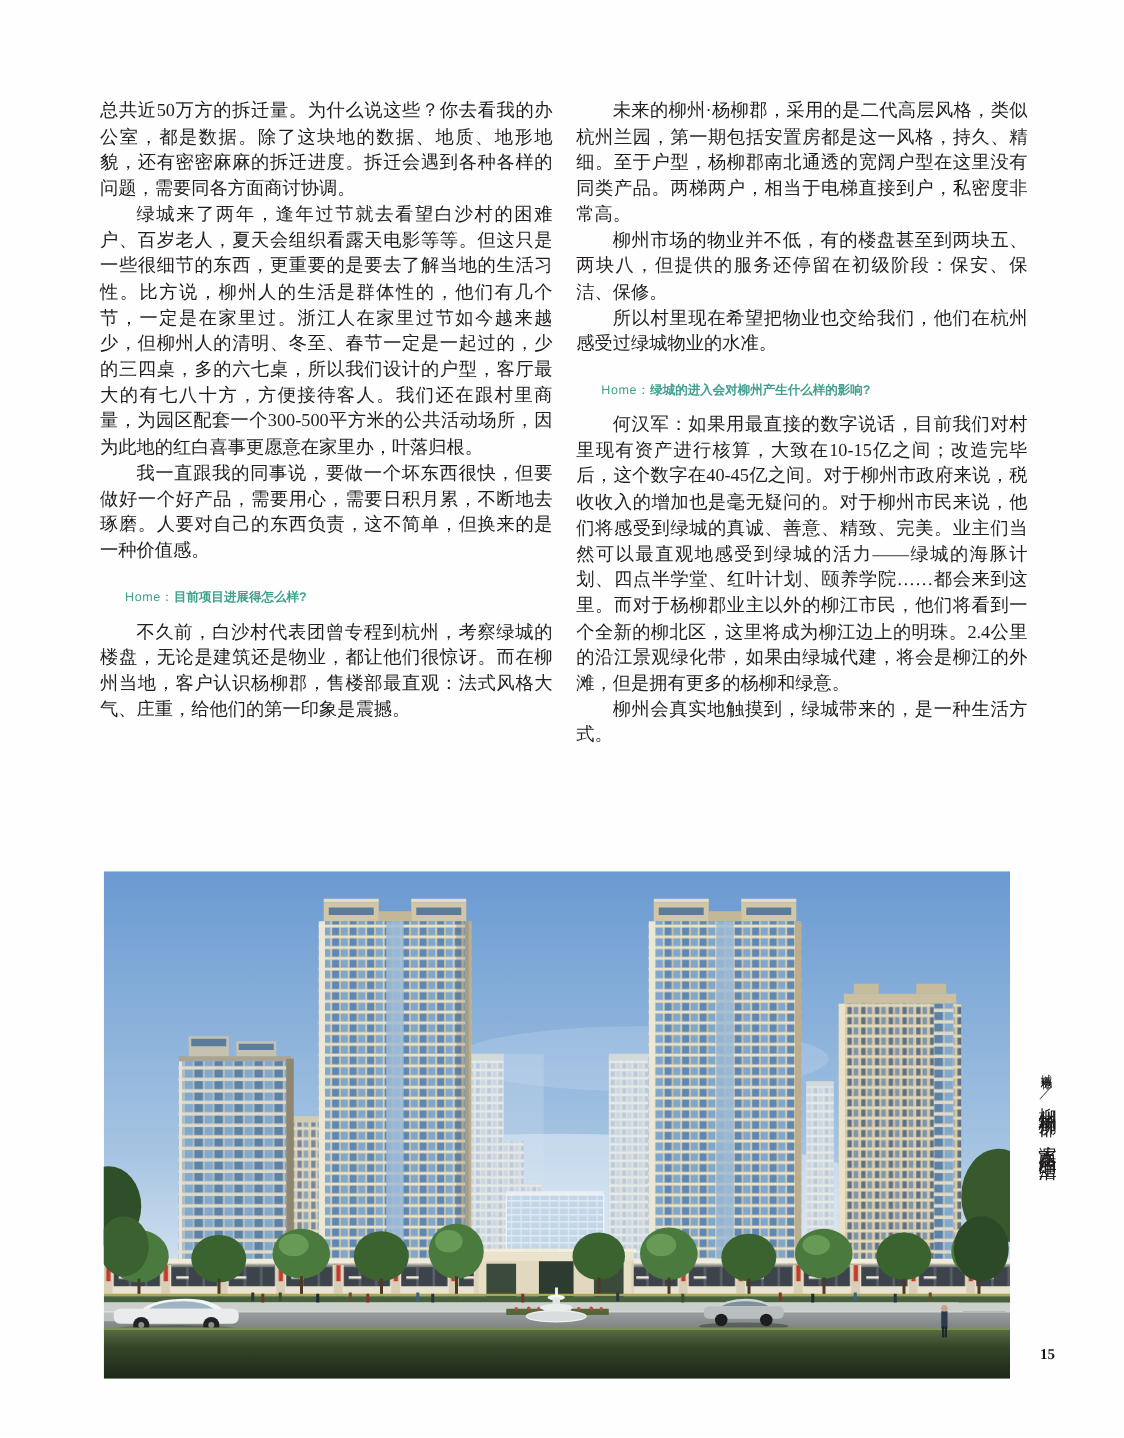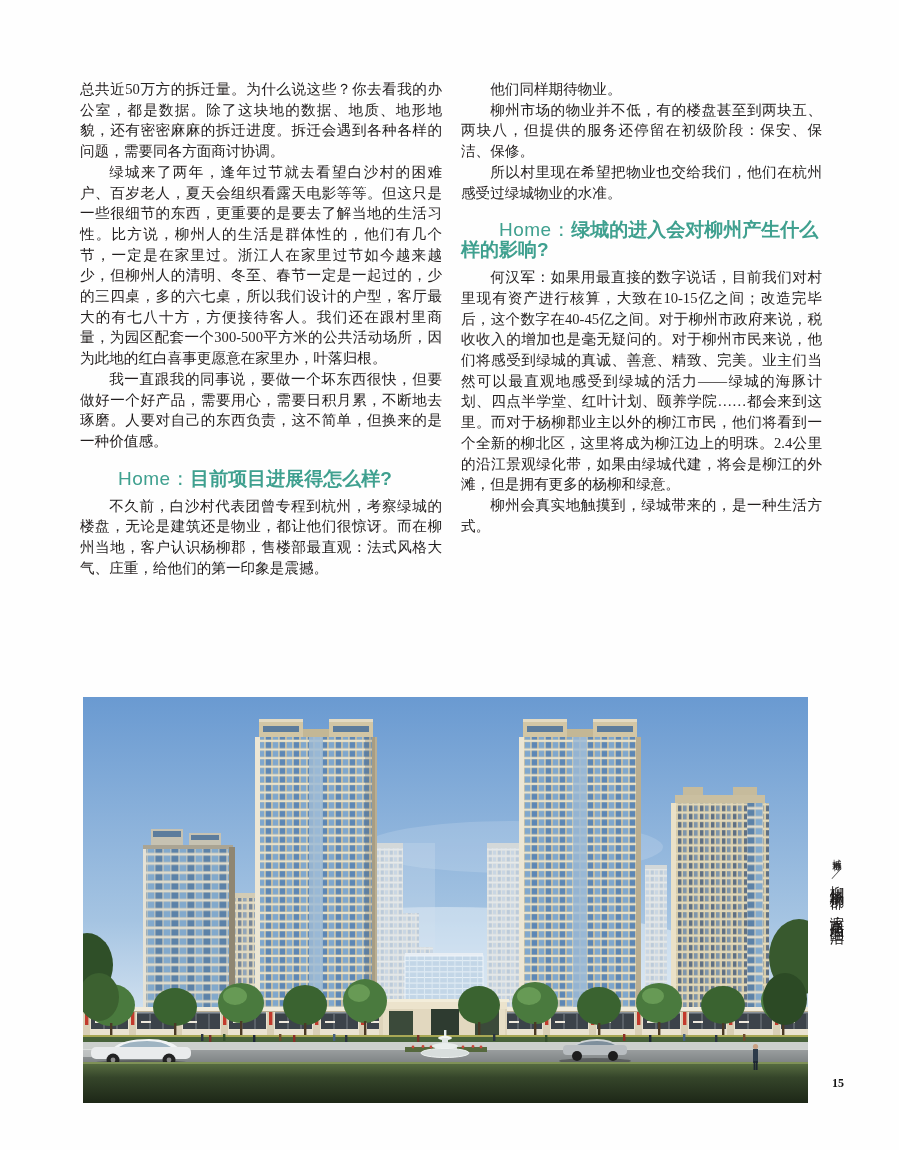--- a/index.html
+++ b/index.html
@@ -5,21 +5,21 @@
   html,body{margin:0;padding:0;background:#ffffff;}
   .page{position:relative;width:899px;height:1150px;background:#fefefe;overflow:hidden;
         font-family:"Liberation Serif","DejaVu Serif",serif;color:#211d1d;}
   .col{position:absolute;top:79px;}
   .col-left{left:80px;width:362px;}
   .col-right{left:461px;width:361px;}
   p.para{margin:0;font-size:14.6px;line-height:20.7px;text-align:justify;text-indent:2em;
          font-family:"Liberation Serif","DejaVu Serif",serif;color:#211d1d;}
   p.para.noindent{text-indent:0;}
   .speaker{font-family:"Liberation Sans","DejaVu Sans",sans-serif;font-weight:normal;font-style:normal;}
-  h3.home-heading{margin:17px 0 7px 0;font-size:19px;line-height:20px;text-indent:2em;
+  h3.home-heading{margin:17px 0 7px 0;font-size:10px;line-height:20px;text-indent:2em;
          font-family:"Liberation Sans","DejaVu Sans",sans-serif;font-weight:bold;}
   .home-en{font-weight:normal;letter-spacing:.5px;}
   .photo{position:absolute;left:83px;top:697px;width:725px;height:406px;}
   .photo svg{display:block;width:100%;height:100%;}
   .side{position:absolute;left:829px;top:852px;height:236px;writing-mode:vertical-rl;text-orientation:mixed;
         font-size:14.5px;letter-spacing:2.5px;color:#1d1b1b;line-height:16px;}
   .side-small{font-size:9px;letter-spacing:1px;padding-bottom:4px;}
   .side-slash{font-size:12px;color:#444;}
   .pageno{position:absolute;left:832px;top:1076px;font-size:12px;font-weight:bold;color:#141414;
           font-family:"Liberation Serif","DejaVu Serif",serif;}
@@ -30,21 +30,21 @@
 <div class="page">
 
   <div class="col col-left" id="col-left">
       <p class="para noindent">总共近50万方的拆迁量。为什么说这些？你去看我的办公室，都是数据。除了这块地的数据、地质、地形地貌，还有密密麻麻的拆迁进度。拆迁会遇到各种各样的问题，需要同各方面商讨协调。</p>
       <p class="para">绿城来了两年，逢年过节就去看望白沙村的困难户、百岁老人，夏天会组织看露天电影等等。但这只是一些很细节的东西，更重要的是要去了解当地的生活习性。比方说，柳州人的生活是群体性的，他们有几个节，一定是在家里过。浙江人在家里过节如今越来越少，但柳州人的清明、冬至、春节一定是一起过的，少的三四桌，多的六七桌，所以我们设计的户型，客厅最大的有七八十方，方便接待客人。我们还在跟村里商量，为园区配套一个300-500平方米的公共活动场所，因为此地的红白喜事更愿意在家里办，叶落归根。</p>
       <p class="para">我一直跟我的同事说，要做一个坏东西很快，但要做好一个好产品，需要用心，需要日积月累，不断地去琢磨。人要对自己的东西负责，这不简单，但换来的是一种价值感。</p>
       <h3 class="home-heading" style="color: rgb(63, 160, 143);"><span class="home-en">Home：</span><span>目前项目进展得怎么样?</span></h3>
       <p class="para">不久前，白沙村代表团曾专程到杭州，考察绿城的楼盘，无论是建筑还是物业，都让他们很惊讶。而在柳州当地，客户认识杨柳郡，售楼部最直观：法式风格大气、庄重，给他们的第一印象是震撼。</p>
     </div>
   <div class="col col-right" id="col-right">
-      <p class="para">他们同样期待物业。</p>
+      <p class="para">未来的柳州·杨柳郡，采用的是二代高层风格，类似杭州兰园，第一期包括安置房都是这一风格，持久、精细。至于户型，杨柳郡南北通透的宽阔户型在这里没有同类产品。两梯两户，相当于电梯直接到户，私密度非常高。</p>
       <p class="para">柳州市场的物业并不低，有的楼盘甚至到两块五、两块八，但提供的服务还停留在初级阶段：保安、保洁、保修。</p>
       <p class="para">所以村里现在希望把物业也交给我们，他们在杭州感受过绿城物业的水准。</p>
       <h3 class="home-heading" style="color: rgb(63, 160, 143);"><span class="home-en">Home：</span><span>绿城的进入会对柳州产生什么样的影响?</span></h3>
       <p class="para"><b class="speaker">何汉军：</b>如果用最直接的数字说话，目前我们对村里现有资产进行核算，大致在10-15亿之间；改造完毕后，这个数字在40-45亿之间。对于柳州市政府来说，税收收入的增加也是毫无疑问的。对于柳州市民来说，他们将感受到绿城的真诚、善意、精致、完美。业主们当然可以最直观地感受到绿城的活力——绿城的海豚计划、四点半学堂、红叶计划、颐养学院……都会来到这里。而对于杨柳郡业主以外的柳江市民，他们将看到一个全新的柳北区，这里将成为柳江边上的明珠。2.4公里的沿江景观绿化带，如果由绿城代建，将会是柳江的外滩，但是拥有更多的杨柳和绿意。</p>
       <p class="para">柳州会真实地触摸到，绿城带来的，是一种生活方式。</p>
     </div>
 
   <div class="photo">
     <svg viewBox="0 0 725 406" preserveAspectRatio="none">
       <defs>

